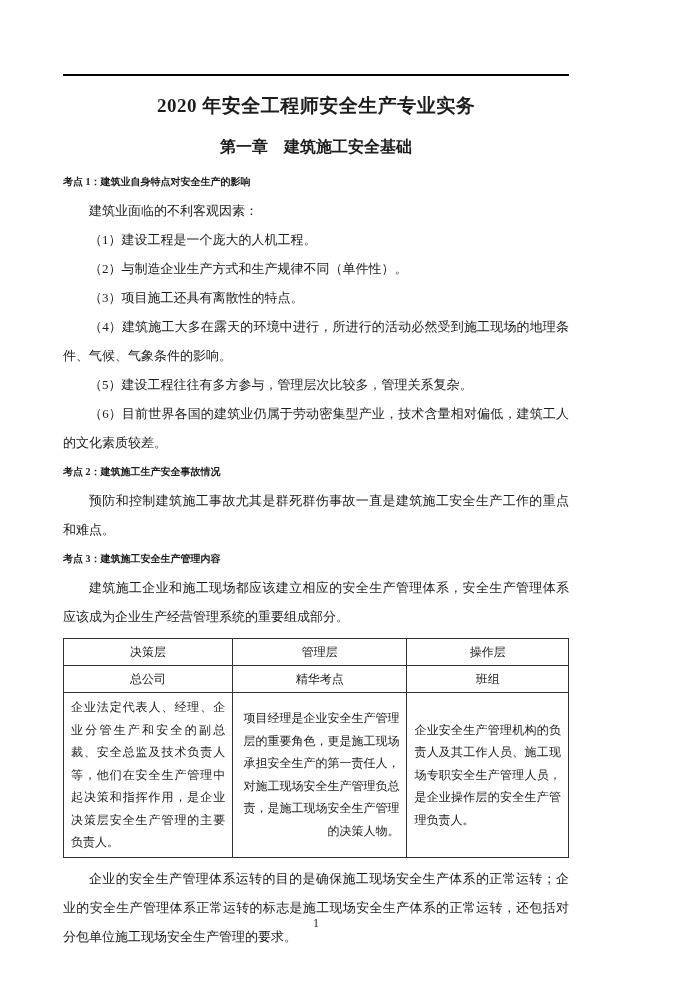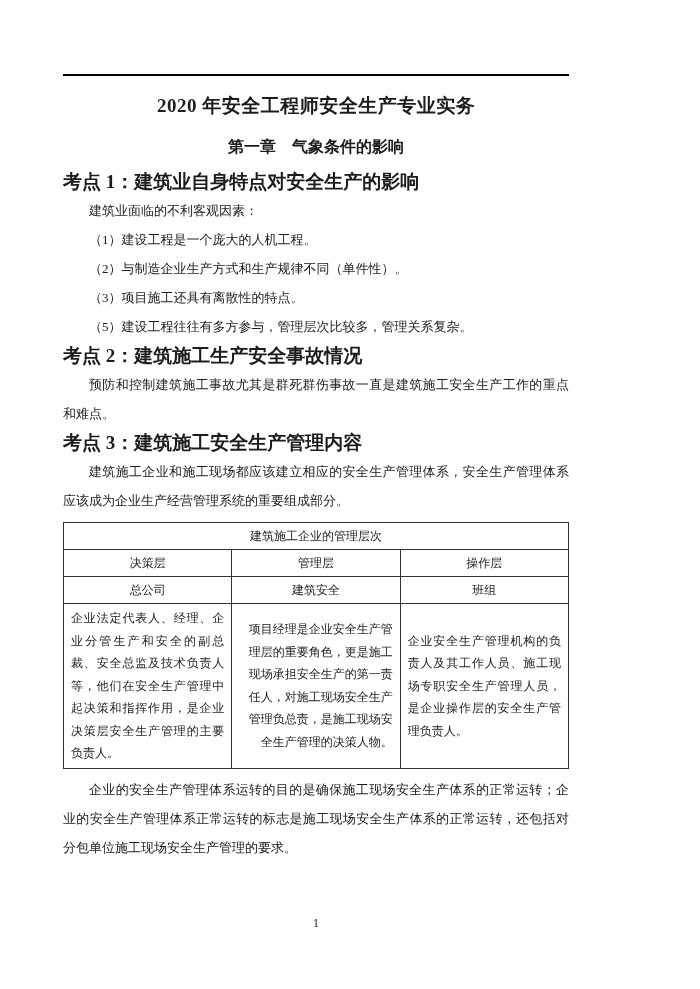--- a/index.html
+++ b/index.html
@@ -28,21 +28,21 @@
     line-height: 43px;
     letter-spacing: 0.5px;
   }
   .chapter-title {
     font-size: 16px;
     font-weight: bold;
     text-align: center;
     line-height: 40px;
   }
   .kp-heading {
-    font-size: 19px;
+    font-size: 10px;
     font-weight: bold;
     line-height: 29px;
     margin: 0;
   }
   p.body {
     font-size: 13px;
     line-height: 29px;
     margin: 0;
     text-align: justify;
   }
@@ -75,48 +75,47 @@
   }
 </style>
 </head>
 <body>
 
 <div class="page">
 
   <div class="top-rule"></div>
 
   <div class="doc-title">2020 年安全工程师安全生产专业实务</div>
-  <div class="chapter-title">第一章　气象条件的影响</div>
+  <div class="chapter-title">第一章　建筑施工安全基础</div>
 
   <div class="kp-heading">考点 1：建筑业自身特点对安全生产的影响</div>
   <p class="body indent">建筑业面临的不利客观因素：</p>
   <p class="body indent">（1）建设工程是一个庞大的人机工程。</p>
   <p class="body indent">（2）与制造企业生产方式和生产规律不同（单件性）。</p>
   <p class="body indent">（3）项目施工还具有离散性的特点。</p>
+  <p class="body indent">（4）建筑施工大多在露天的环境中进行，所进行的活动必然受到施工现场的地理条件、气候、气象条件的影响。</p>
   <p class="body indent">（5）建设工程往往有多方参与，管理层次比较多，管理关系复杂。</p>
+  <p class="body indent">（6）目前世界各国的建筑业仍属于劳动密集型产业，技术含量相对偏低，建筑工人的文化素质较差。</p>
 
   <div class="kp-heading">考点 2：建筑施工生产安全事故情况</div>
   <p class="body indent">预防和控制建筑施工事故尤其是群死群伤事故一直是建筑施工安全生产工作的重点和难点。</p>
 
   <div class="kp-heading">考点 3：建筑施工安全生产管理内容</div>
   <p class="body indent">建筑施工企业和施工现场都应该建立相应的安全生产管理体系，安全生产管理体系应该成为企业生产经营管理系统的重要组成部分。</p>
 
   <table class="mgmt-table">
     <tbody>
       <tr>
-        <td colspan="3" class="c">建筑施工企业的管理层次</td>
-      </tr>
-      <tr>
         <td class="c col-1">决策层</td>
         <td class="c col-2">管理层</td>
         <td class="c col-3">操作层</td>
       </tr>
       <tr>
         <td class="c col-1">总公司</td>
-        <td class="c col-2">建筑安全</td>
+        <td class="c col-2">精华考点</td>
         <td class="c col-3">班组</td>
       </tr>
       <tr>
         <td class="desc desc-left col-1">企业法定代表人、经理、企业分管生产和安全的副总裁、安全总监及技术负责人等，他们在安全生产管理中起决策和指挥作用，是企业决策层安全生产管理的主要负责人。</td>
         <td class="desc desc-center col-2">项目经理是企业安全生产管理层的重要角色，更是施工现场承担安全生产的第一责任人，对施工现场安全生产管理负总责，是施工现场安全生产管理的决策人物。</td>
         <td class="desc desc-middle col-3">企业安全生产管理机构的负责人及其工作人员、施工现场专职安全生产管理人员，是企业操作层的安全生产管理负责人。</td>
       </tr>
     </tbody>
   </table>
 

